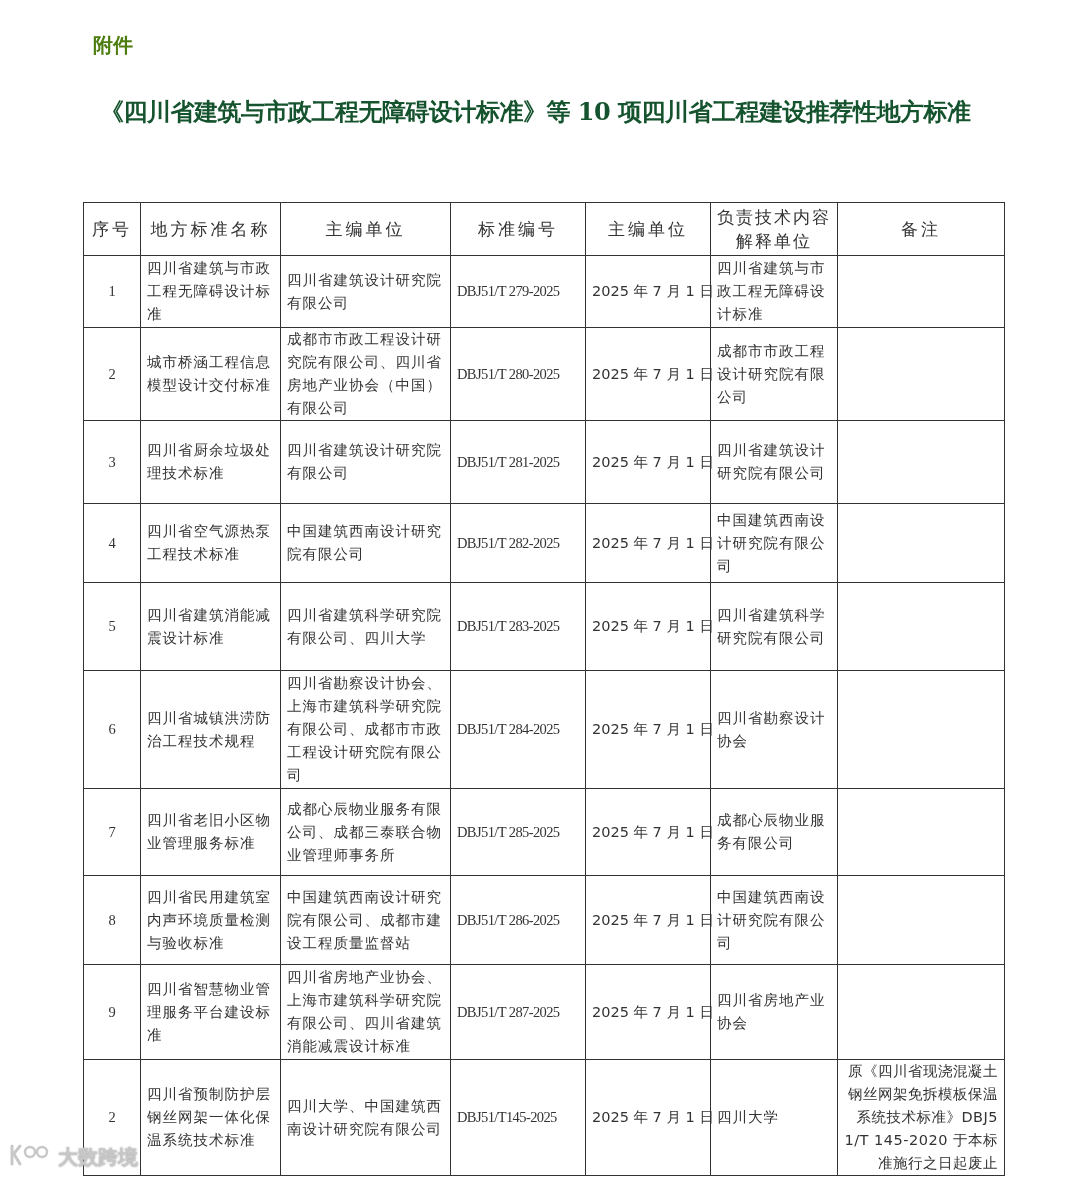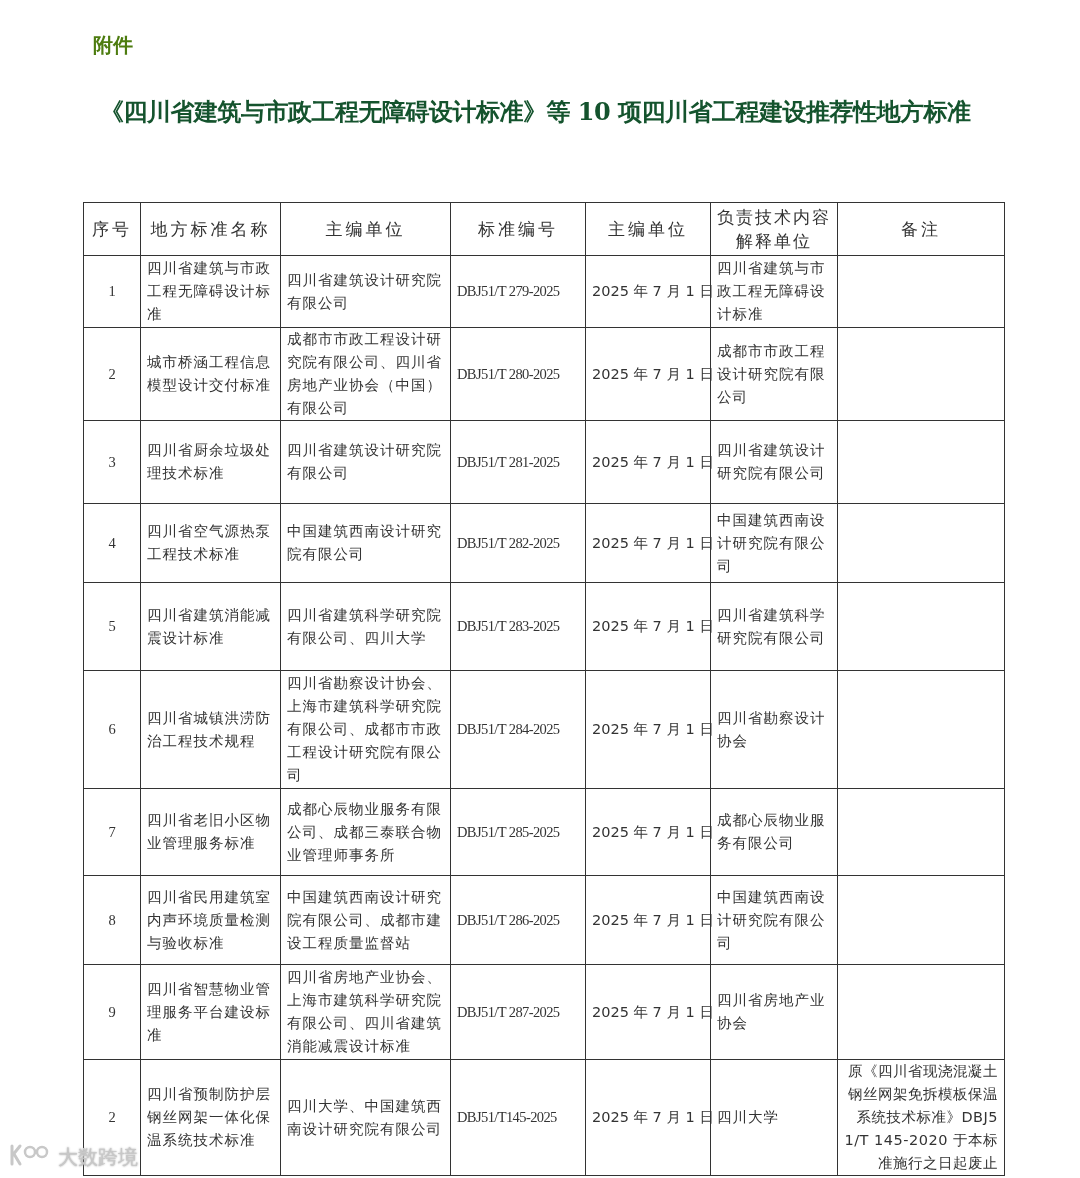--- a/index.html
+++ b/index.html
@@ -95,21 +95,21 @@
   }
   .watermark {
     position: absolute;
     left: 8px;
     top: 1142px;
     display: flex;
     align-items: center;
     gap: 6px;
     color: #c8c8c8;
     font-size: 20px;
-    font-weight: normal;
+    font-weight: bold;
     text-shadow: 0 0 2px #999;
   }
   .wm-logo {
     font-family: "DejaVu Sans", sans-serif;
     font-size: 18px;
     letter-spacing: -1px;
   }
 </style>
 </head>
 <body>

